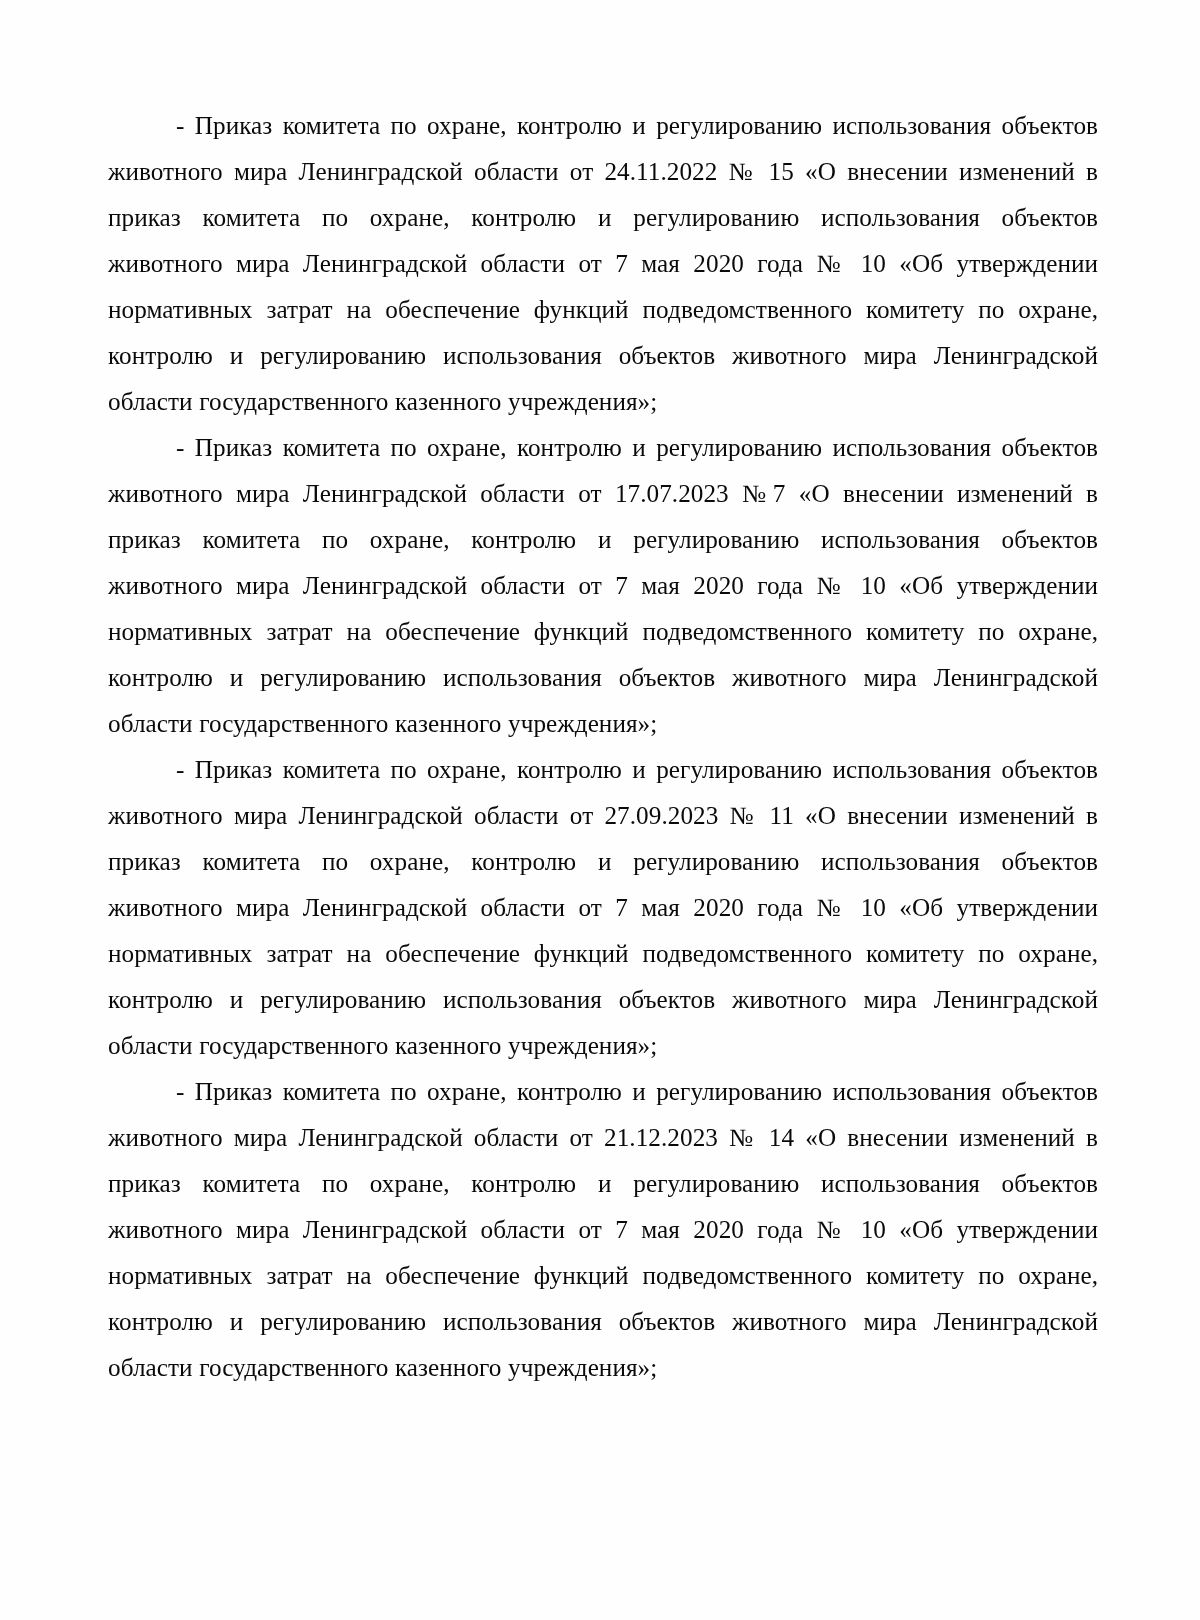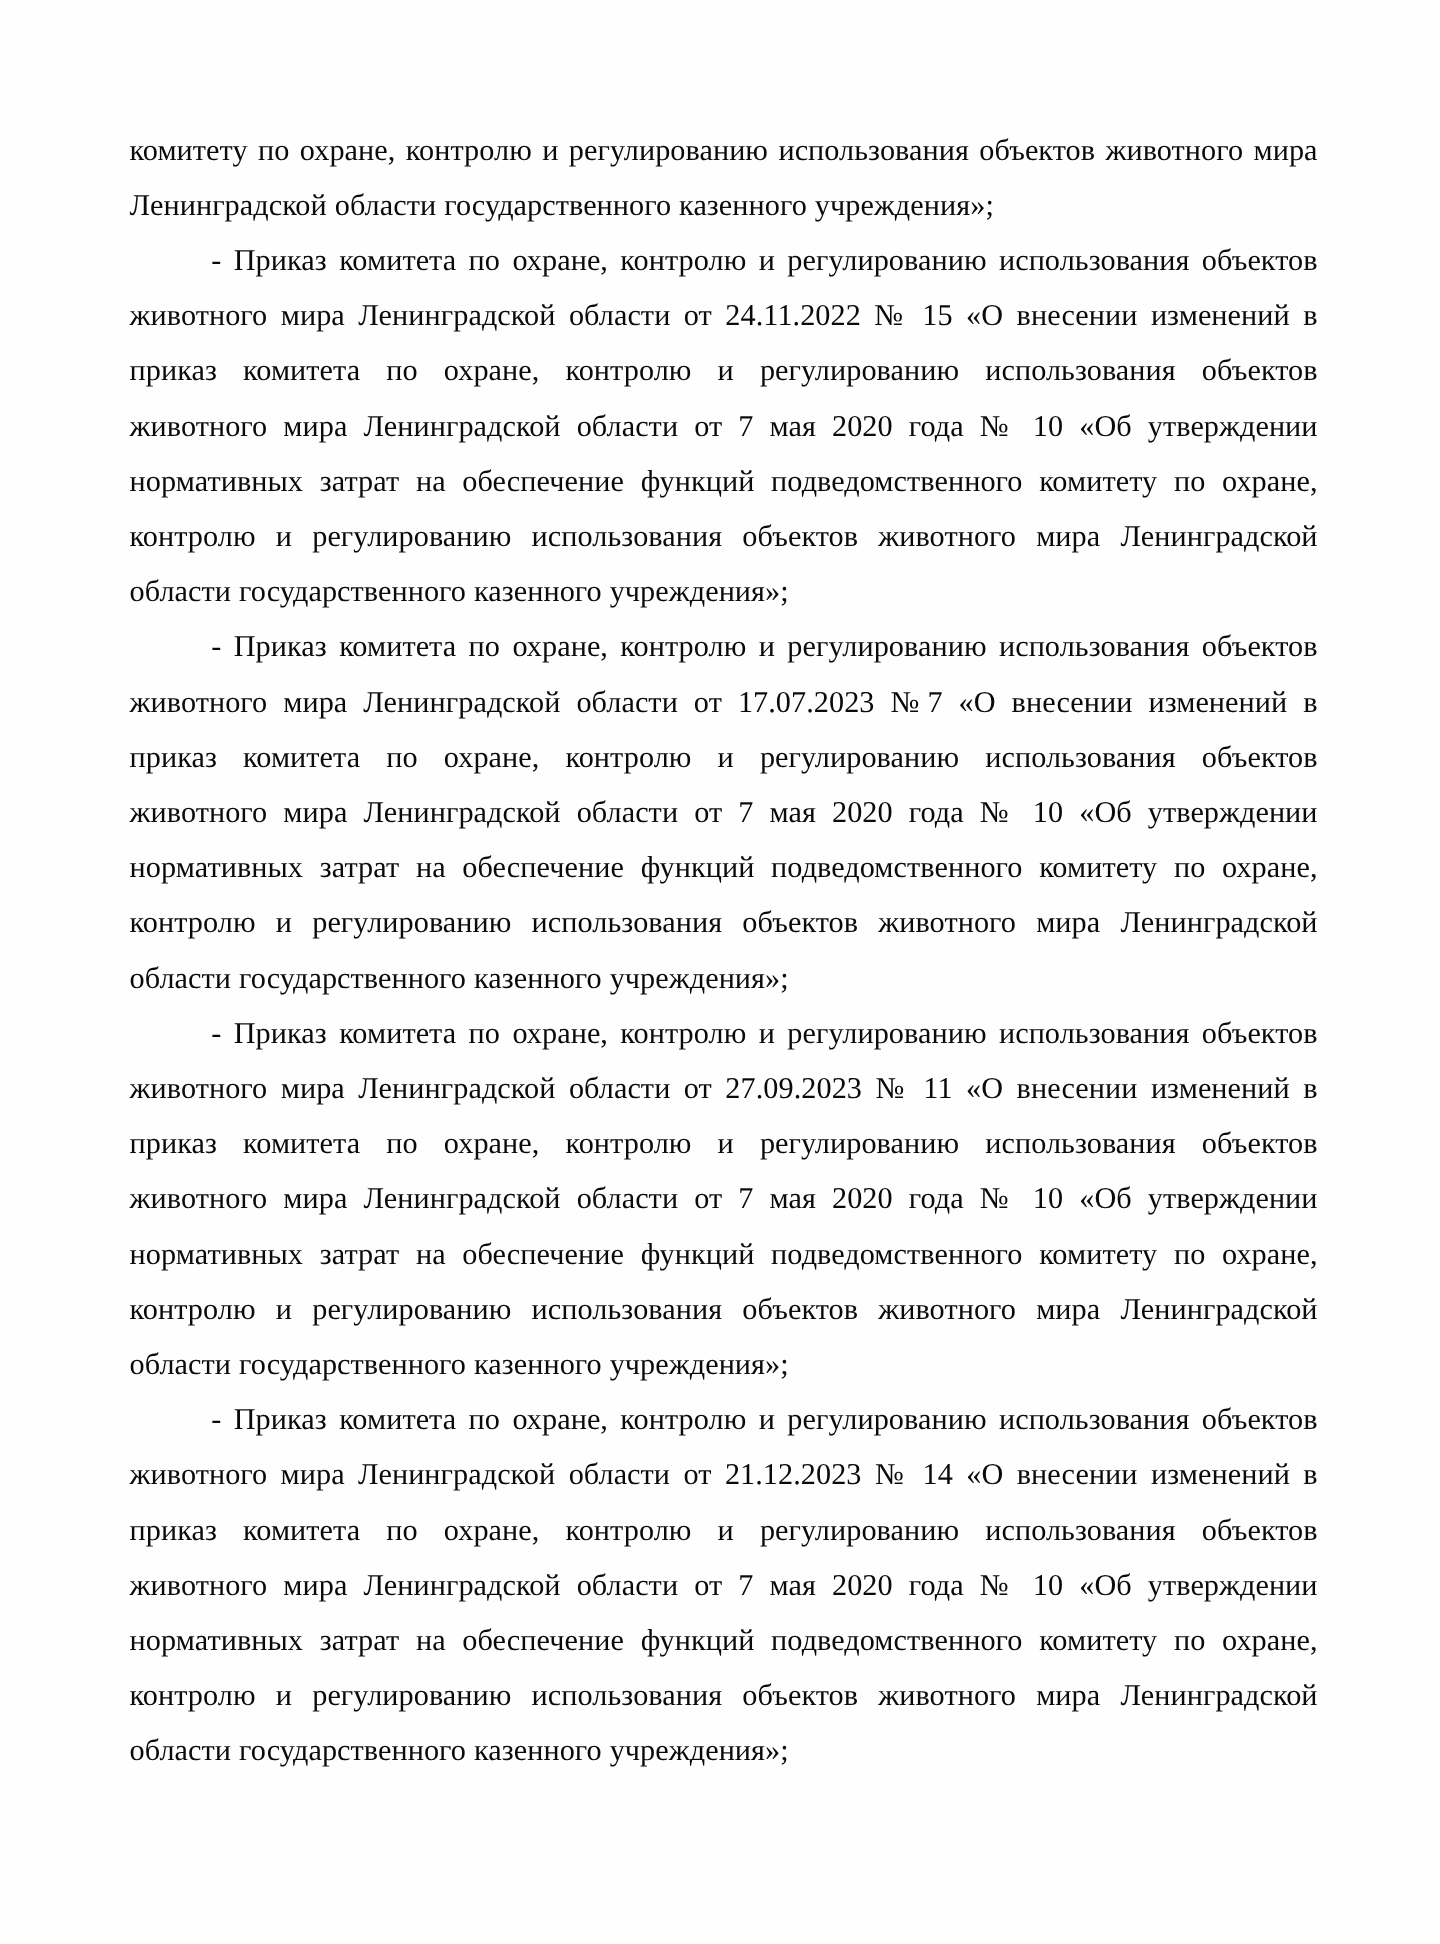--- a/index.html
+++ b/index.html
@@ -64,21 +64,20 @@
   .para.no-stretch::after {
     content: none;
   }
 </style>
 </head>
 <body>
 
 <div class="page">
   <div class="text-block">
 
-    <p class="para cont no-stretch">комитету по охране, контролю и регулированию использования объектов животного мира Ленинградской области государственного казенного учреждения»;</p>
 
     <p class="para indent no-stretch">- Приказ комитета по охране, контролю и регулированию использования объектов животного мира Ленинградской области от 24.11.2022 № 15 «О внесении изменений в приказ комитета по охране, контролю и регулированию использования объектов животного мира Ленинградской области от 7 мая 2020 года № 10 «Об утверждении нормативных затрат на обеспечение функций подведомственного комитету по охране, контролю и регулированию использования объектов животного мира Ленинградской области государственного казенного учреждения»;</p>
 
     <p class="para indent no-stretch">- Приказ комитета по охране, контролю и регулированию использования объектов животного мира Ленинградской области от 17.07.2023 №7 «О внесении изменений в приказ комитета по охране, контролю и регулированию использования объектов животного мира Ленинградской области от 7 мая 2020 года № 10 «Об утверждении нормативных затрат на обеспечение функций подведомственного комитету по охране, контролю и регулированию использования объектов животного мира Ленинградской области государственного казенного учреждения»;</p>
 
     <p class="para indent no-stretch">- Приказ комитета по охране, контролю и регулированию использования объектов животного мира Ленинградской области от 27.09.2023 № 11 «О внесении изменений в приказ комитета по охране, контролю и регулированию использования объектов животного мира Ленинградской области от 7 мая 2020 года № 10 «Об утверждении нормативных затрат на обеспечение функций подведомственного комитету по охране, контролю и регулированию использования объектов животного мира Ленинградской области государственного казенного учреждения»;</p>
 
     <p class="para indent no-stretch">- Приказ комитета по охране, контролю и регулированию использования объектов животного мира Ленинградской области от 21.12.2023 № 14 «О внесении изменений в приказ комитета по охране, контролю и регулированию использования объектов животного мира Ленинградской области от 7 мая 2020 года № 10 «Об утверждении нормативных затрат на обеспечение функций подведомственного комитету по охране, контролю и регулированию использования объектов животного мира Ленинградской области государственного казенного учреждения»;</p>
 
   </div>

